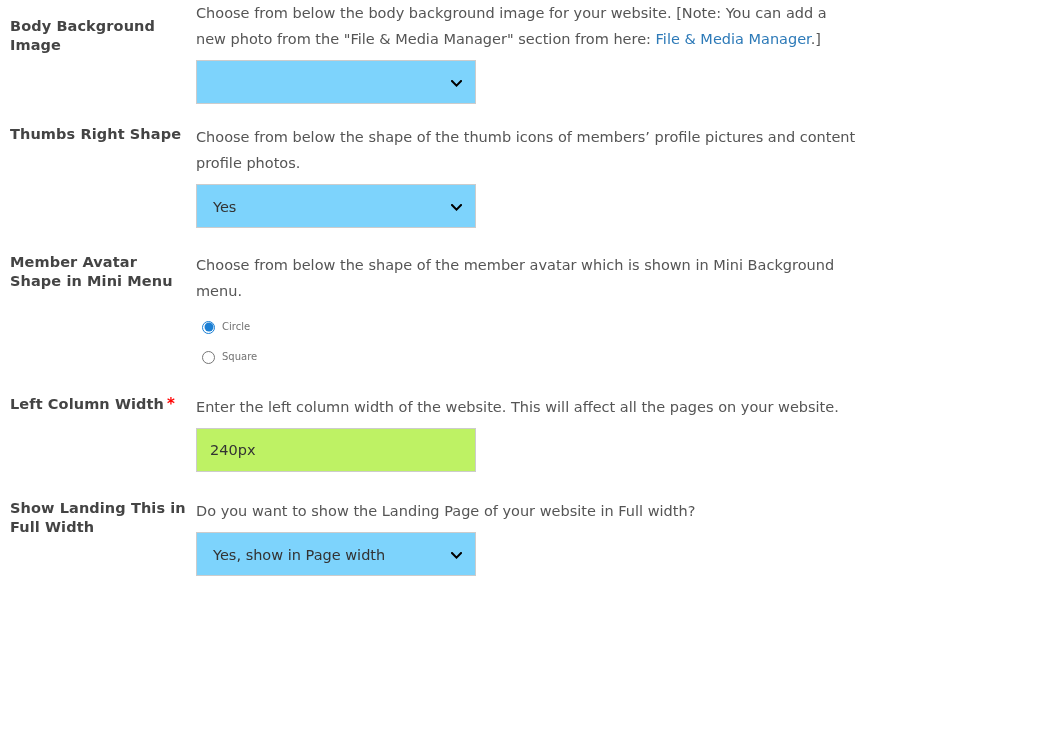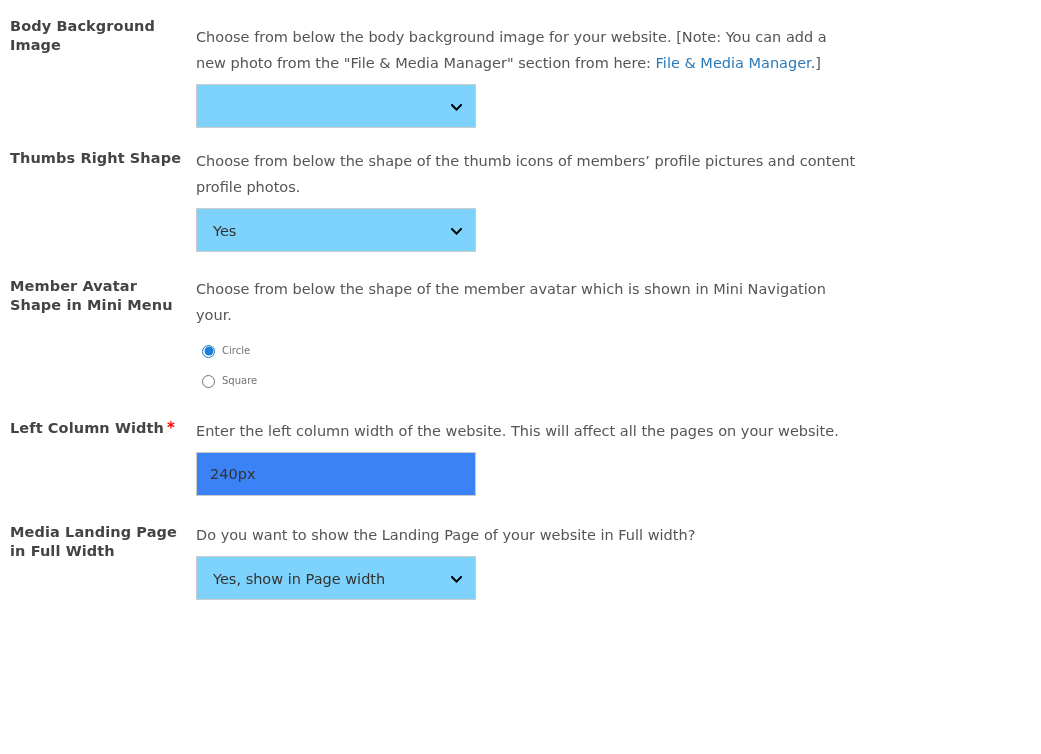--- a/index.html
+++ b/index.html
@@ -96,21 +96,21 @@
     line-height: 44px;
     width: 14px;
     text-align: center;
   }
   .select-arrow svg { vertical-align: middle; }
 
   .text-input {
     width: 280px;
     height: 44px;
     border: 1px solid #cccccc;
-    background: #3b82f6;
+    background: #bef264;
     box-sizing: border-box;
     font-family: "DejaVu Sans", "Liberation Sans", sans-serif;
     font-size: 14.5px;
     color: #333333;
     padding: 0 0 0 13px;
     outline: none;
     display: block;
     border-radius: 0;
   }
 
@@ -151,21 +151,21 @@
   }
   .radio-text {
     margin-left: 7px;
     font-size: 10px;
     color: #737373;
     line-height: 1;
   }
 
   
   .r0 .label-cell { padding-top: 16px; }
-  .r0 .content-cell { padding-top: 24px; }
+  .r0 .content-cell { padding-top: 0; }
   .r1 .label-cell { padding-top: 20px; }
   .r1 .content-cell { padding-top: 20px; }
   .r2 .label-cell { padding-top: 24px; }
   .r2 .content-cell { padding-top: 24px; }
   .r3 .label-cell { padding-top: 22px; }
   .r3 .content-cell { padding-top: 22px; }
   .r4 .label-cell { padding-top: 26px; }
   .r4 .content-cell { padding-top: 26px; }
   .r6 .label-cell { padding-top: 26px; }
   .r6 .content-cell { padding-top: 26px; }
@@ -212,21 +212,21 @@
           </div>
         </div>
       </td>
     </tr>
 
     <tr class="form-row r2">
       <td class="label-cell">
         <span class="field-label">Member Avatar Shape in Mini Menu</span>
       </td>
       <td class="content-cell">
-        <p class="field-desc">Choose from below the shape of the member avatar which is shown in Mini Navigation your.</p>
+        <p class="field-desc">Choose from below the shape of the member avatar which is shown in Mini Background menu.</p>
         <div class="radio-group">
           <div class="radio-line">
             <span class="radio-mark on"></span>
             <span class="radio-text">Circle</span>
           </div>
           <div class="radio-line">
             <span class="radio-mark off"></span>
             <span class="radio-text">Square</span>
           </div>
         </div>
@@ -241,21 +241,21 @@
         <p class="field-desc">Enter the left column width of the website. This will affect all the pages on your website.</p>
         <div class="control-wrap">
           <input class="text-input" type="text" value="240px" style="">
         </div>
       </td>
     </tr>
 
 
     <tr class="form-row r6">
       <td class="label-cell">
-        <span class="field-label">Media Landing Page in Full Width</span>
+        <span class="field-label">Show Landing This in Full Width</span>
       </td>
       <td class="content-cell">
         <p class="field-desc">Do you want to show the Landing Page of your website in Full width?</p>
         <div class="control-wrap">
           <div class="select-box">
             <span class="select-value">Yes, show in Page width</span>
             <span class="select-arrow">
               <svg width="11" height="7" viewBox="0 0 11 7">
                   <path d="M1 1 L5.5 5.6 L10 1" stroke="#000" stroke-width="2" fill="none" stroke-linecap="square"></path>
                 </svg>

